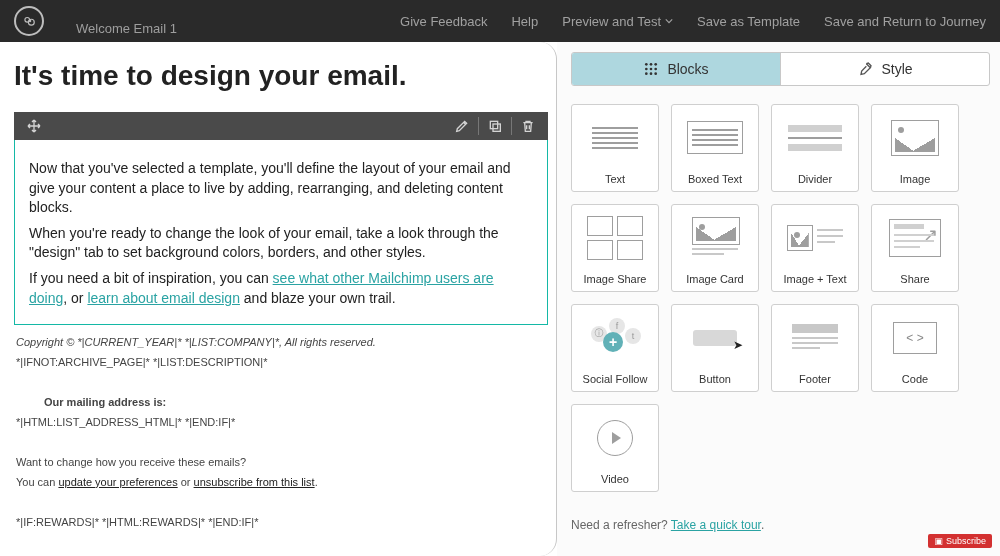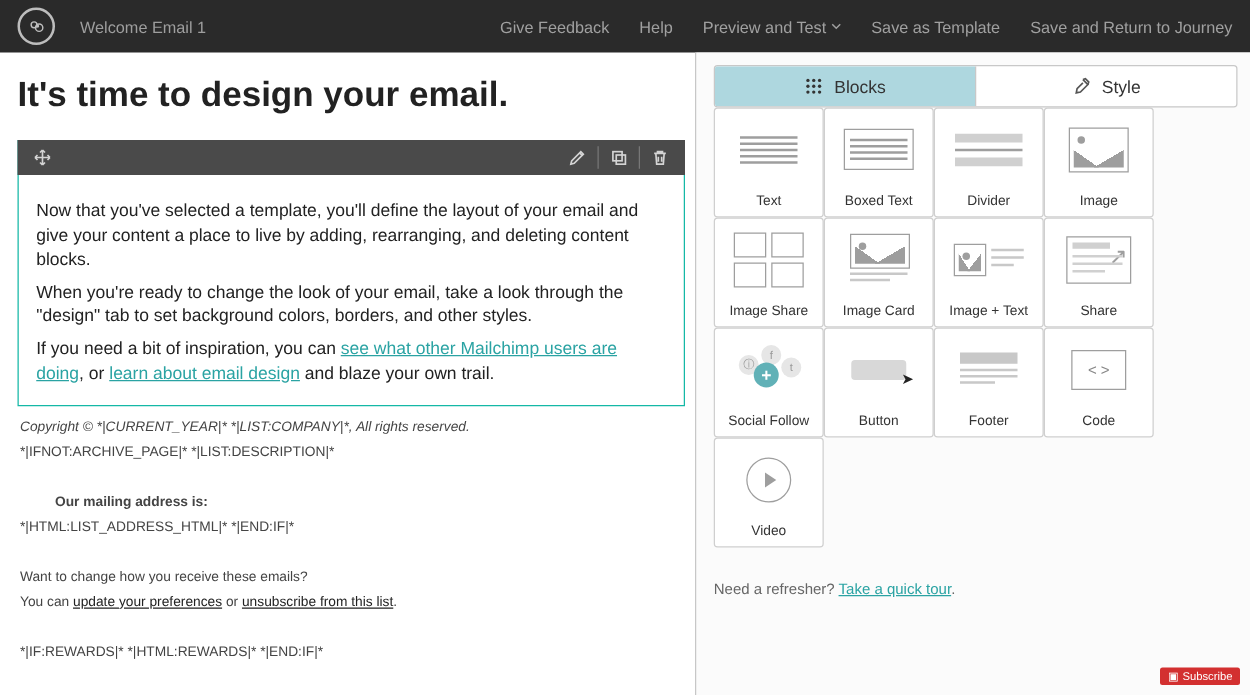--- a/index.html
+++ b/index.html
@@ -1,24 +1,24 @@
 <!DOCTYPE html>
 <html><head>
 <meta charset="utf-8">
 <style>
   html,body{margin:0;padding:0;font-family:Helvetica,Arial,sans-serif;background:#fff;color:#222;}
   .topbar{height:42px;background:#2a2a2a;color:#9e9e9e;display:flex;align-items:center;padding:0 14px;justify-content:space-between;font-size:13px;}
-  .top-left{display:flex;align-items:center;gap:20px;}
+  .top-left{display:flex;align-items:flex-end;gap:32px;}
   .logo{width:26px;height:26px;border:2px solid #bdbdbd;border-radius:50%;display:flex;align-items:center;justify-content:center;}
   .logo svg{width:14px;height:14px;}
   .top-right{display:flex;align-items:center;gap:24px;}
   .top-link{color:#a0a0a0;cursor:pointer;display:flex;align-items:center;gap:4px;}
   .caret-down{width:8px;height:8px;}
   .main{display:flex;height:514px;}
-  .editor{flex:0 0 534px;border-right:1px solid #c7c7c7;padding:14px 8px 0 14px;position:relative;overflow:hidden;}
+  .editor{flex:0 0 534px;border-right:1px solid #c7c7c7;padding:14px 8px 0 14px;position:relative;overflow:hidden;border-radius:17px;}
   .heading{font-size:28px;font-weight:700;margin:4px 0 14px;}
   .block{border:1px solid #14b8a6;padding:10px 14px;position:relative;margin-top:20px;}
   .toolbar{position:absolute;left:-1px;right:-1px;top:-1px;height:28px;background:#4a4a4a;display:flex;align-items:center;padding:0 6px;justify-content:space-between;}
   .tb-left{display:flex;align-items:center;}
   .tb-right{display:flex;align-items:center;}
   .tb-btn{width:28px;height:28px;display:flex;align-items:center;justify-content:center;cursor:pointer;}
   .tb-sep{width:1px;height:18px;background:#777;margin:0 2px;}
   .tb-btn svg{width:16px;height:16px;stroke:#d4d4d4;fill:none;}
   .block-body{padding-top:30px;font-size:14px;line-height:1.4;}
   .block-body p{margin:6px 0;}
@@ -28,21 +28,21 @@
   .footer-block .italic{font-style:italic;}
   .footer-block .bold{font-weight:700;margin-left:28px;}
   .fa{color:#222;text-decoration:underline;cursor:pointer;}
   
   .panel{flex:1;background:#fbfbfb;padding:10px 10px 0 14px;overflow:hidden;}
   .tabs{display:flex;border:1px solid #c8c8c8;border-radius:3px;overflow:hidden;background:#fff;}
   .tab{flex:1;height:32px;display:flex;align-items:center;justify-content:center;gap:8px;font-size:14px;color:#333;cursor:pointer;border-left:1px solid #c8c8c8;}
   .tab:first-child{border-left:none;}
   .tab.active{background:#aed7df;}
   .tab svg{width:16px;height:16px;}
-  .grid{display:flex;flex-wrap:wrap;}
+  .grid{display:flex;flex-wrap:wrap;gap:12px;margin-top:18px;}
   .blk{width:86px;height:86px;border:1px solid #cfcfcf;border-radius:3px;background:#fff;display:flex;flex-direction:column;align-items:center;cursor:grab;}
   .blk .preview{flex:1;width:100%;display:flex;align-items:center;justify-content:center;}
   .blk .label{font-size:11px;color:#333;padding:3px 0 6px;}
   .refresher{font-size:12px;color:#666;margin-top:26px;}
   .refresher a{color:#2aa3a3;}
   .subscribe-badge{position:absolute;right:8px;bottom:8px;background:#d33030;color:#fff;font-size:9px;padding:2px 6px;border-radius:2px;display:flex;align-items:center;gap:3px;}
   
   .lines{width:46px;}
   .lines div{height:2px;background:#9e9e9e;margin:3px 0;}
   .boxed{border:1px solid #9e9e9e;padding:4px;width:46px;}

